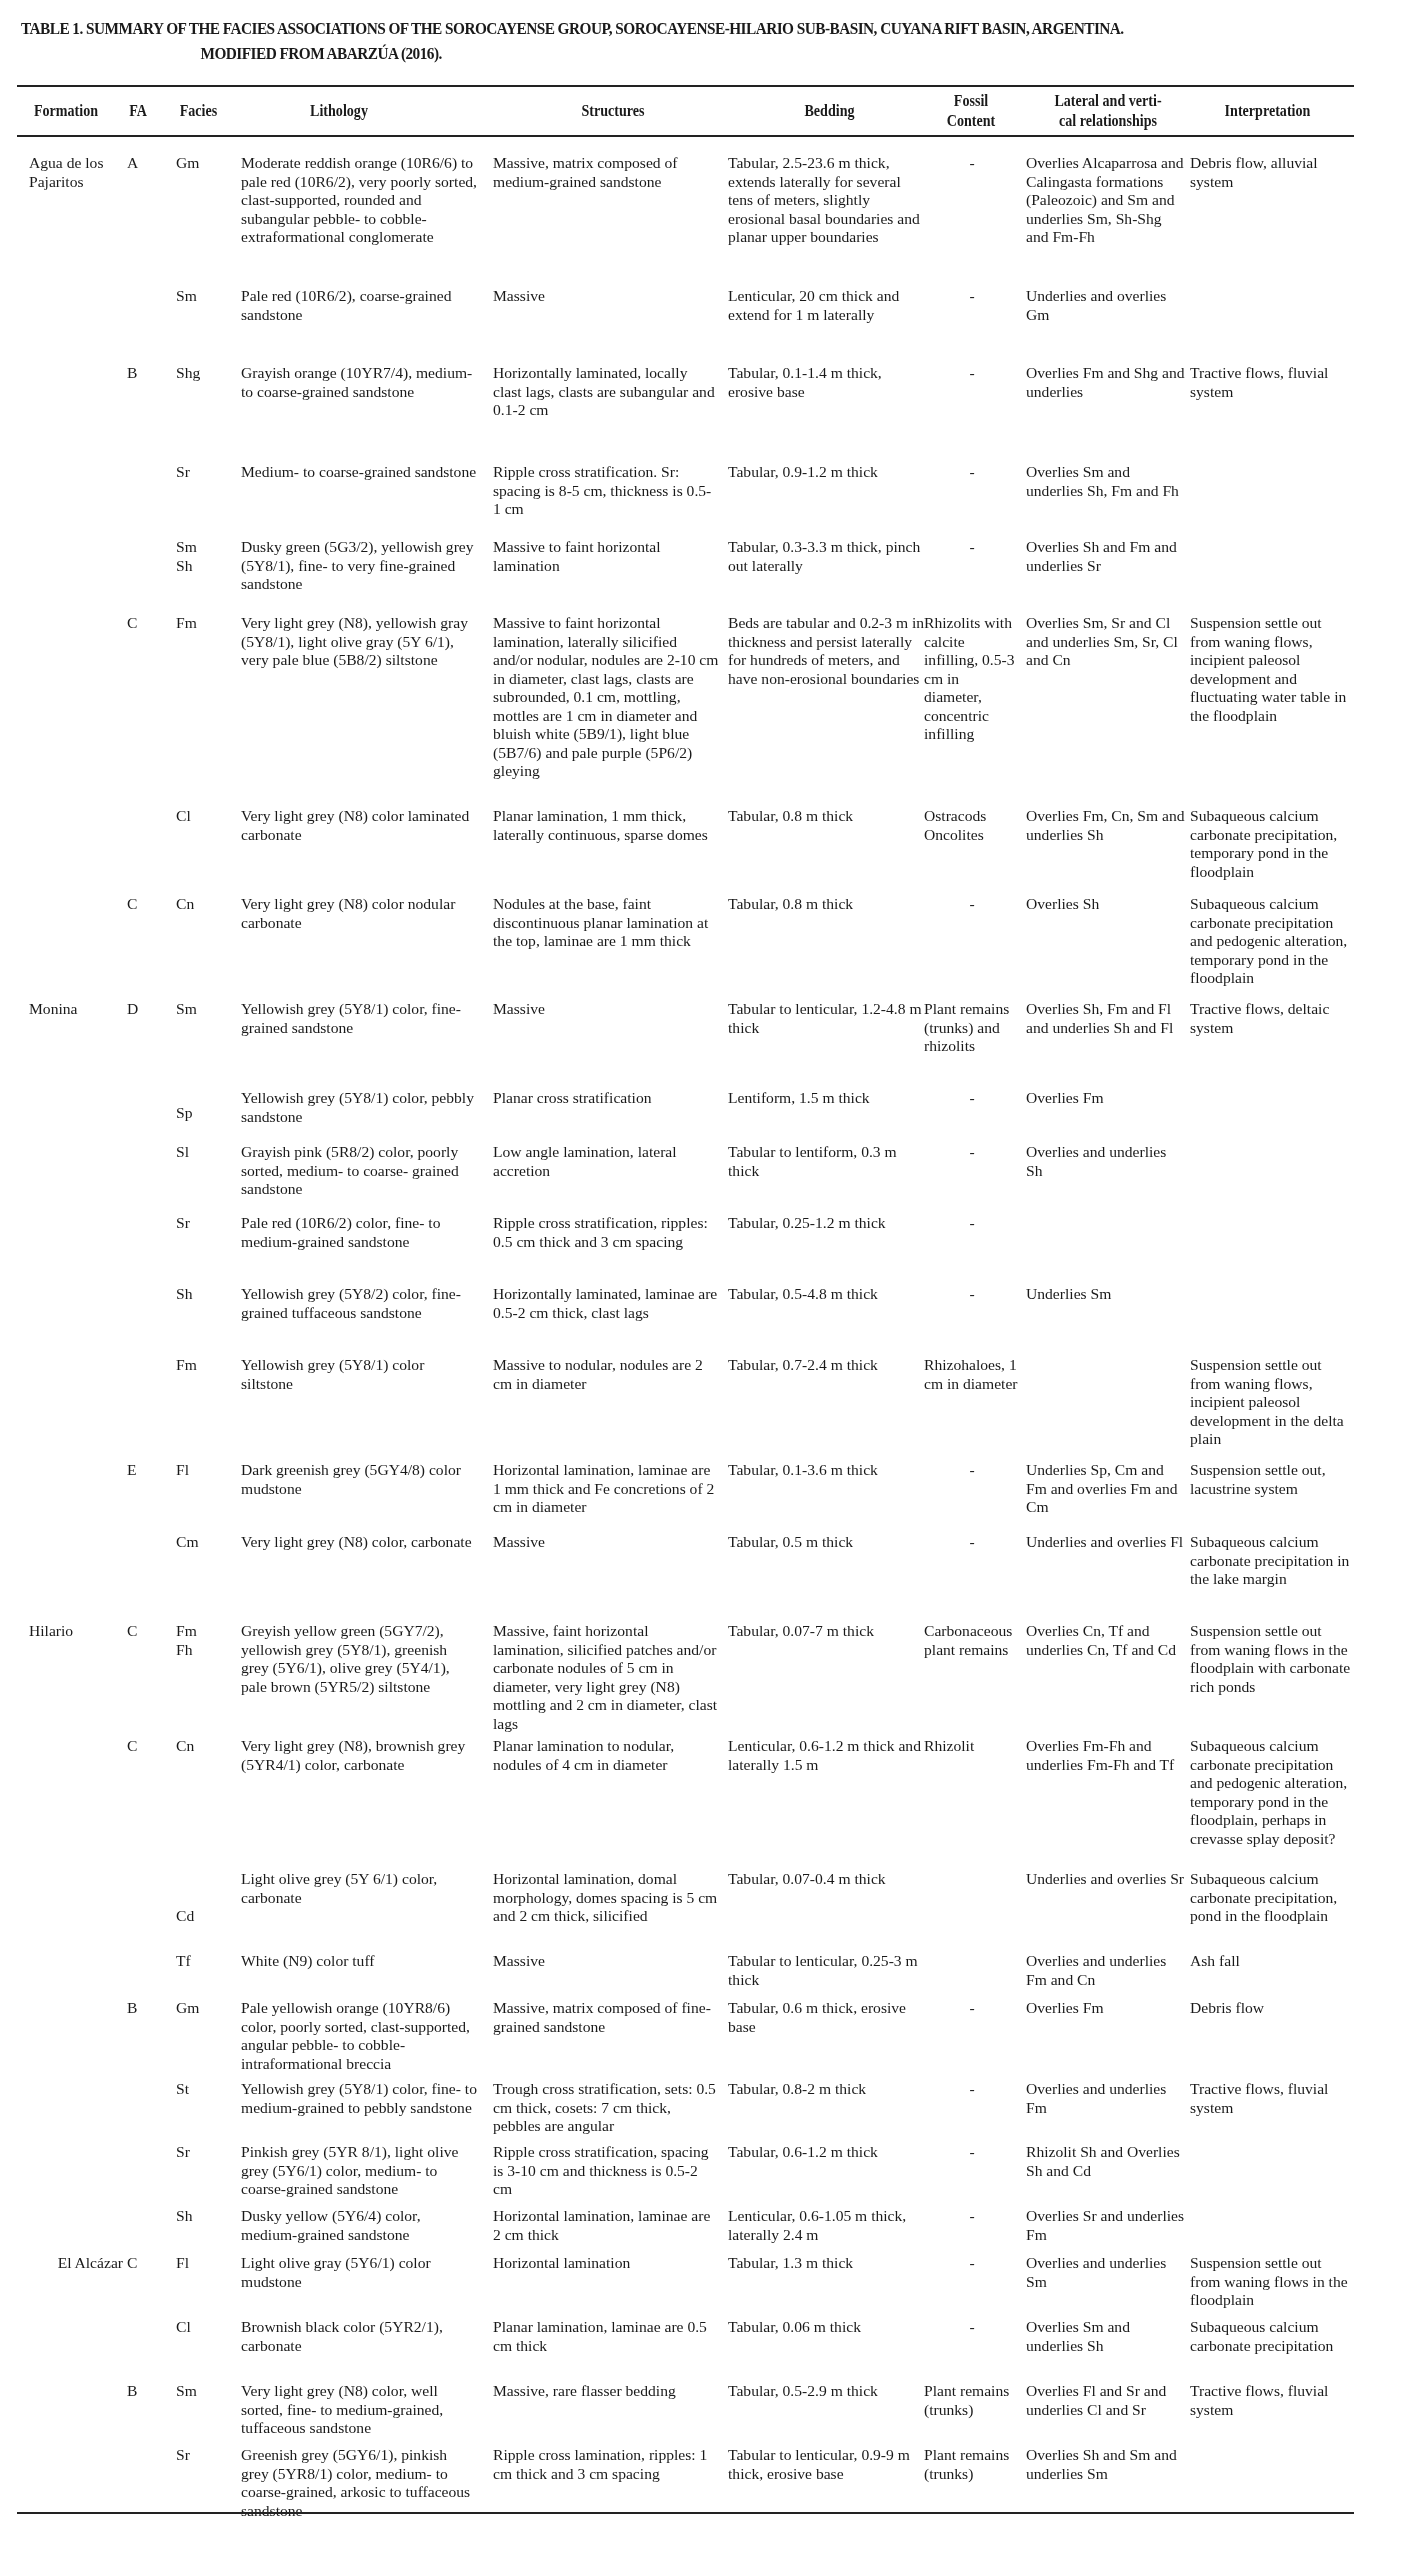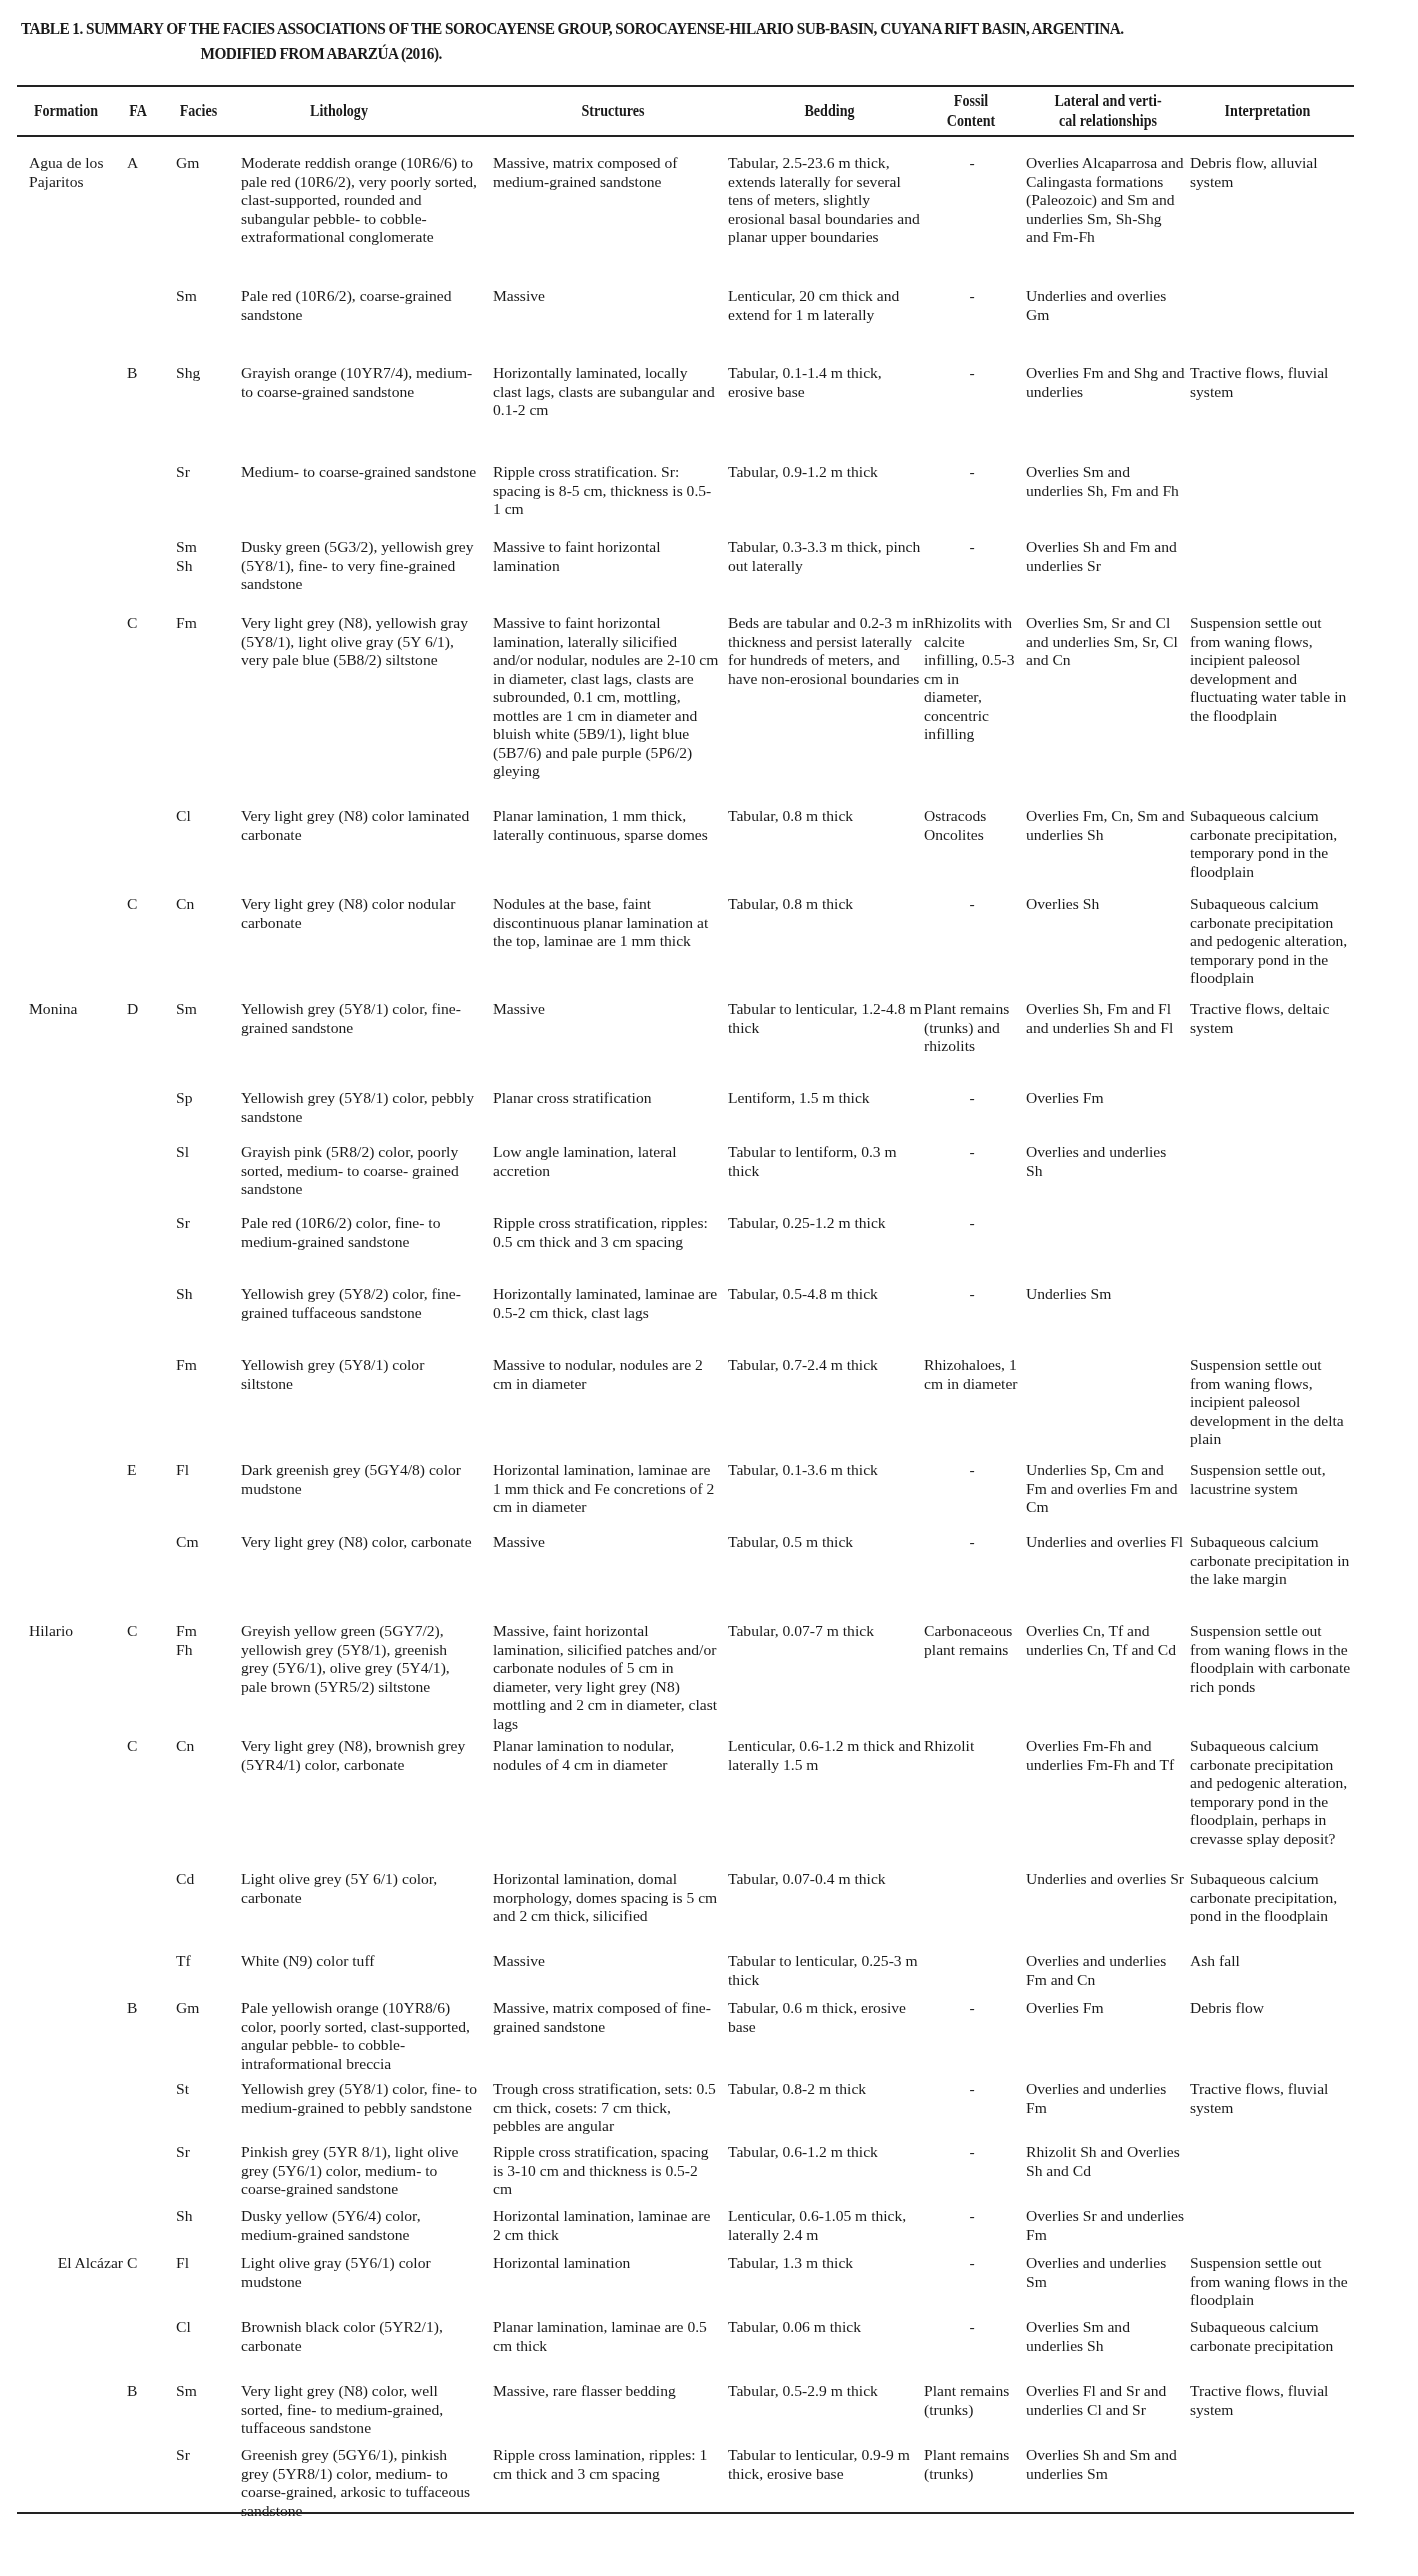--- a/index.html
+++ b/index.html
@@ -152,21 +152,21 @@
       <div class="cell c-lith">Yellowish grey (5Y8/1) color, fine-grained sandstone</div>
       <div class="cell c-str">Massive</div>
       <div class="cell c-bed">Tabular to lenticular, 1.2-4.8 m thick</div>
       <div class="cell c-fos">Plant remains (trunks) and rhizolits</div>
       <div class="cell c-lat">Overlies Sh, Fm and Fl and underlies Sh and Fl</div>
       <div class="cell c-int">Tractive flows, deltaic system</div>
     </div>
     <div class="row" style="top: 1089px;">
       <div class="cell c-form" style="white-space: pre-line;"></div>
       <div class="cell c-fa"></div>
-      <div class="cell c-fac" style="white-space: pre-line;">Sp</div>
+      <div class="cell c-fac" style="white-space: pre-line; margin-top: 15px;">Sp</div>
       <div class="cell c-lith">Yellowish grey (5Y8/1) color, pebbly sandstone</div>
       <div class="cell c-str">Planar cross stratification</div>
       <div class="cell c-bed">Lentiform, 1.5 m thick</div>
       <div class="cell c-fos dash">-</div>
       <div class="cell c-lat">Overlies Fm</div>
       <div class="cell c-int"></div>
     </div>
     <div class="row" style="top: 1143px;">
       <div class="cell c-form" style="white-space: pre-line;"></div>
       <div class="cell c-fa"></div>
@@ -252,21 +252,21 @@
       <div class="cell c-lith">Very light grey (N8), brownish grey (5YR4/1) color, carbonate</div>
       <div class="cell c-str">Planar lamination to nodular, nodules of 4 cm in diameter</div>
       <div class="cell c-bed">Lenticular, 0.6-1.2 m thick and laterally 1.5 m</div>
       <div class="cell c-fos">Rhizolit</div>
       <div class="cell c-lat">Overlies Fm-Fh and underlies Fm-Fh and Tf</div>
       <div class="cell c-int">Subaqueous calcium carbonate precipitation and pedogenic alteration, temporary pond in the floodplain, perhaps in crevasse splay deposit?</div>
     </div>
     <div class="row" style="top: 1870px;">
       <div class="cell c-form" style="white-space: pre-line;"></div>
       <div class="cell c-fa"></div>
-      <div class="cell c-fac" style="white-space: pre-line;">Cd</div>
+      <div class="cell c-fac" style="white-space: pre-line; margin-top: 37px;">Cd</div>
       <div class="cell c-lith">Light olive grey (5Y 6/1) color, carbonate</div>
       <div class="cell c-str">Horizontal lamination, domal morphology, domes spacing is 5 cm and 2 cm thick, silicified</div>
       <div class="cell c-bed">Tabular, 0.07-0.4 m thick</div>
       <div class="cell c-fos"></div>
       <div class="cell c-lat">Underlies and overlies Sr</div>
       <div class="cell c-int">Subaqueous calcium carbonate precipitation, pond in the floodplain</div>
     </div>
     <div class="row" style="top: 1952px;">
       <div class="cell c-form" style="white-space: pre-line;"></div>
       <div class="cell c-fa"></div>

